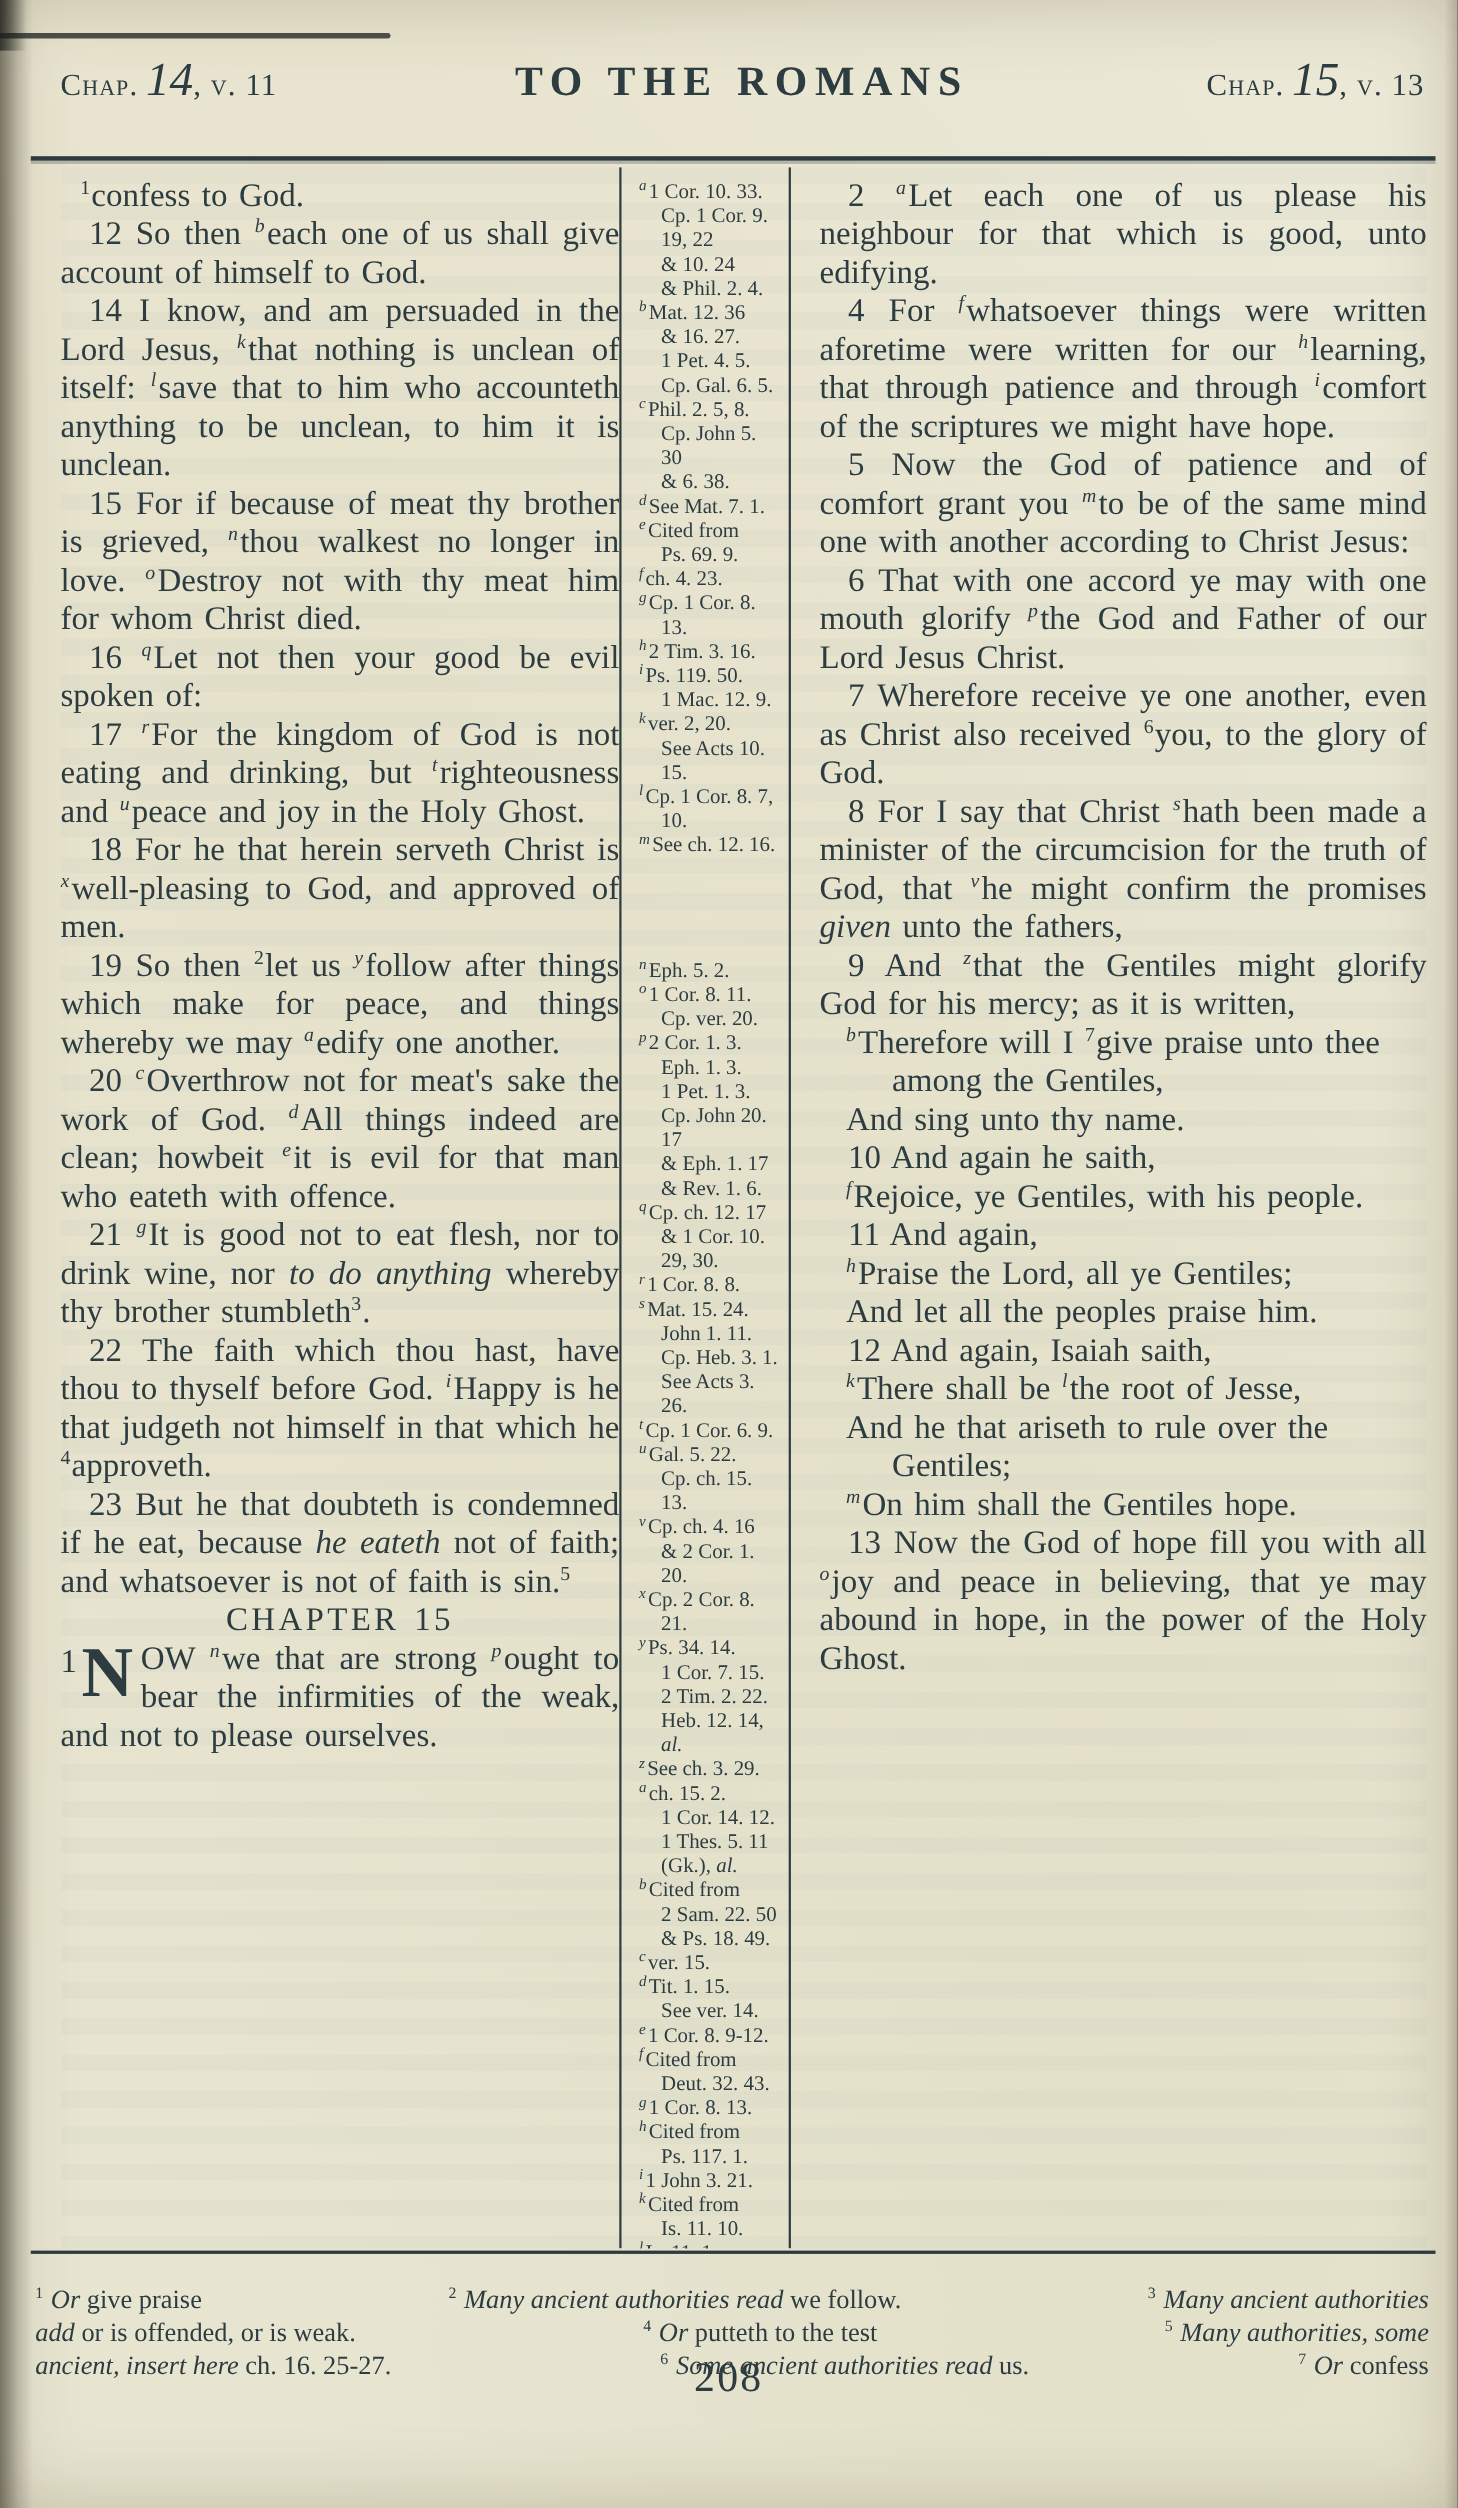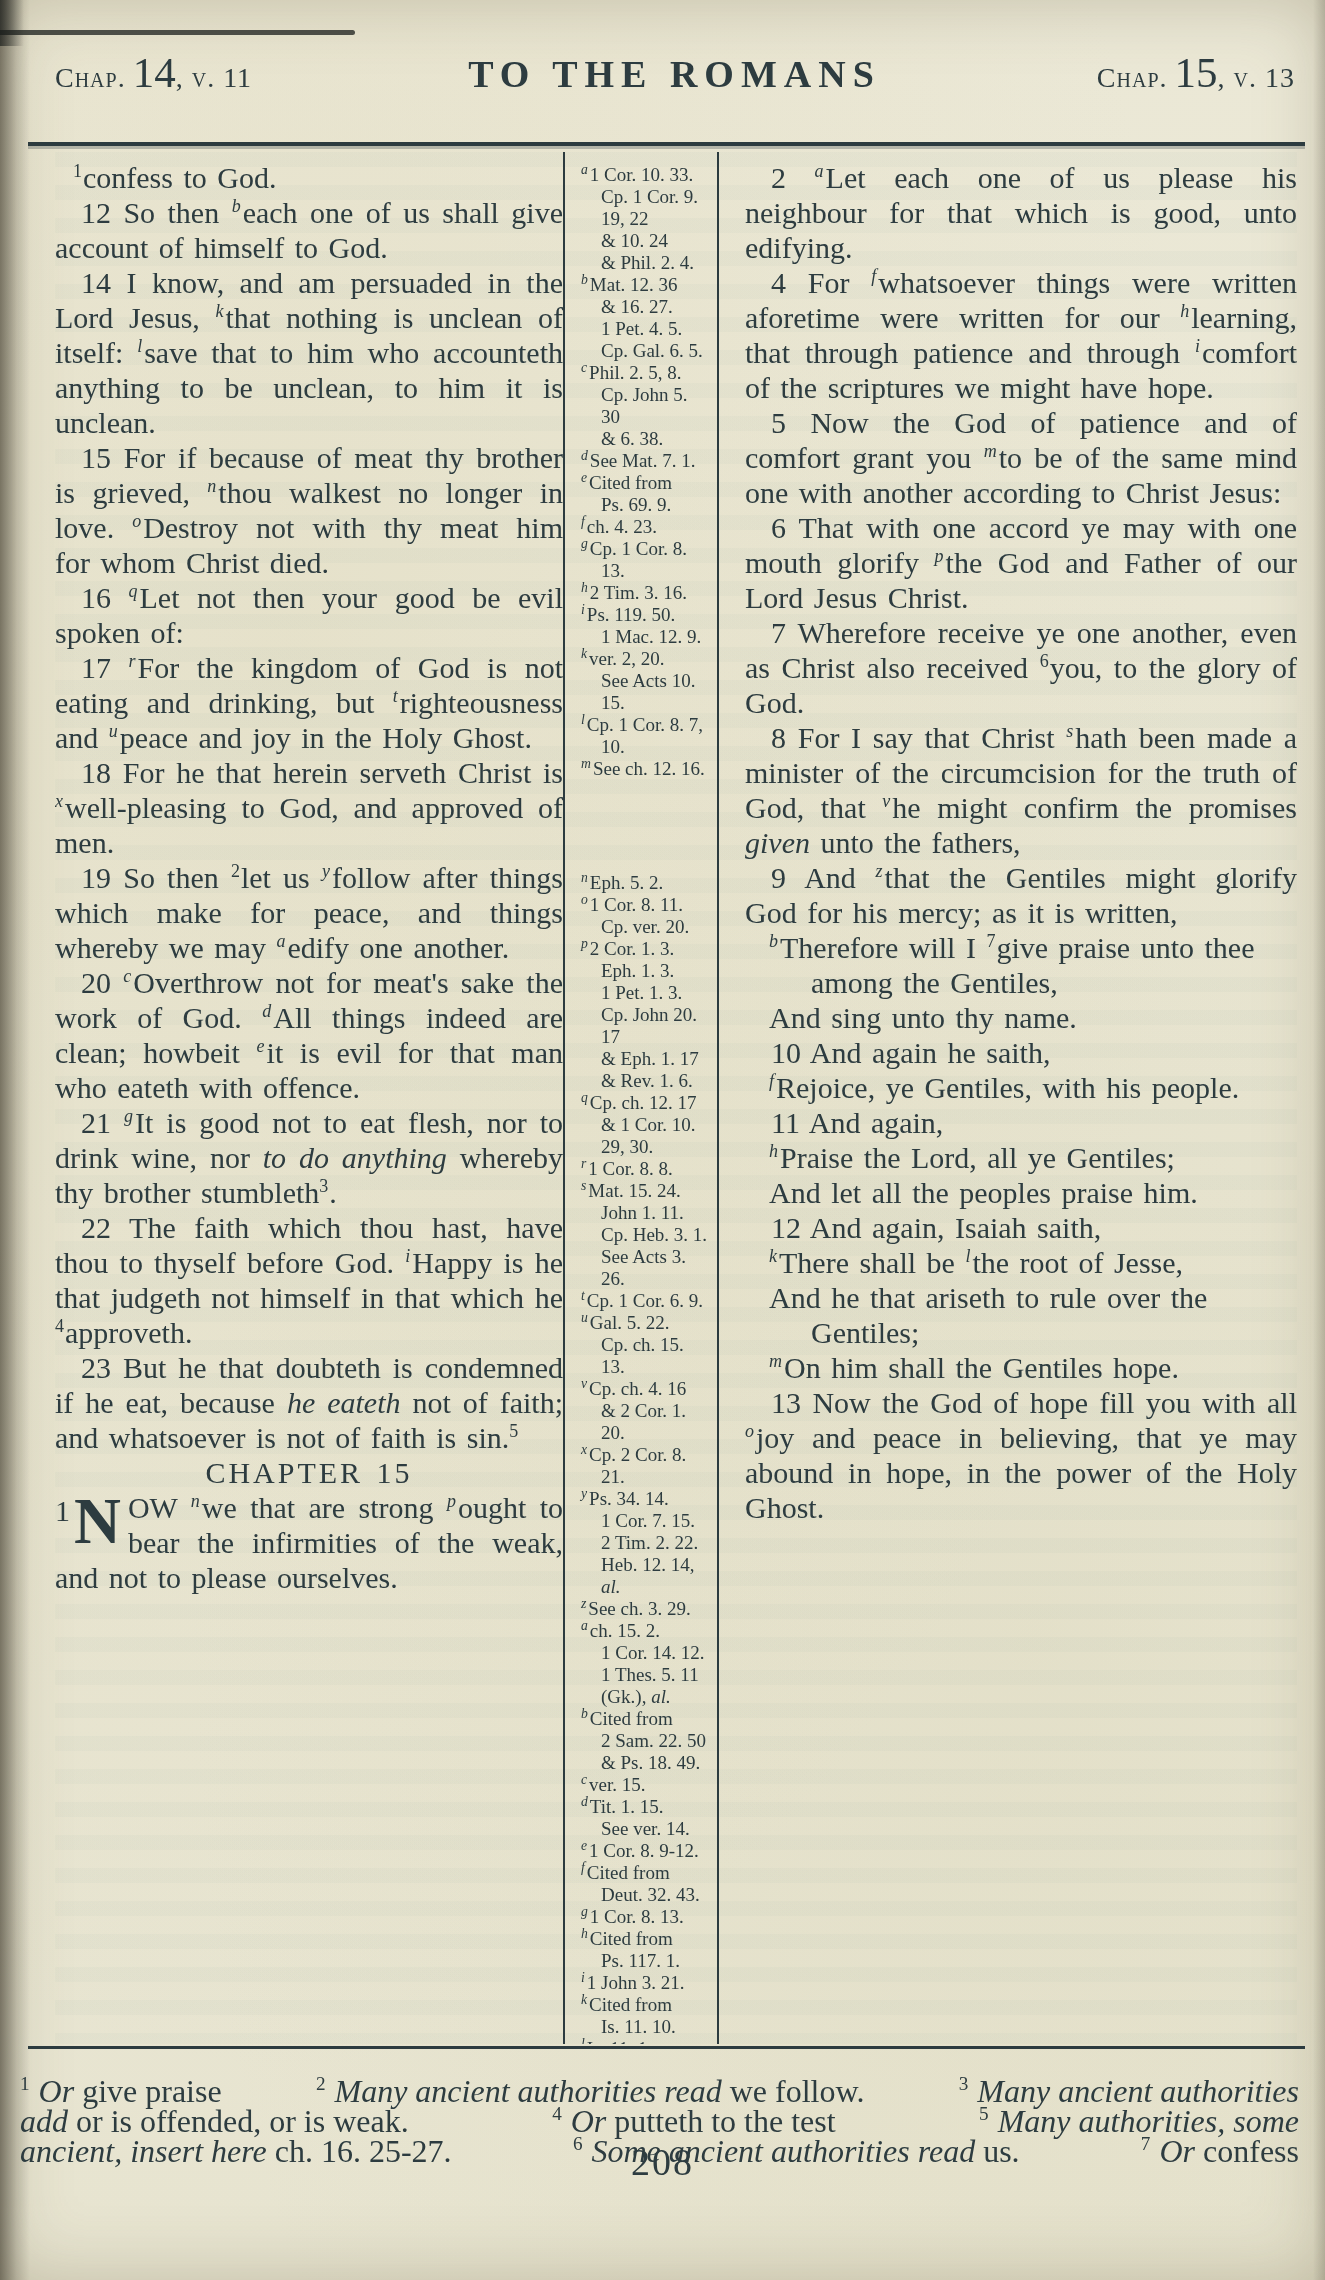--- a/index.html
+++ b/index.html
@@ -18,21 +18,21 @@
     background:linear-gradient(90deg, rgba(45,40,28,0.55), rgba(45,40,28,0.18) 55%, rgba(0,0,0,0));}
   .edge-right{position:absolute;right:0;top:0;bottom:0;width:12px;
     background:linear-gradient(270deg, rgba(45,40,28,0.18), rgba(0,0,0,0));}
   .sliver{position:absolute;top:30px;left:0;width:355px;height:5px;background:rgba(26,29,27,0.75);border-radius:0 3px 3px 0;}
   .blob{position:absolute;top:0;left:0;width:24px;height:46px;background:linear-gradient(90deg, rgba(26,29,27,0.7), rgba(26,29,27,0));}
 
   
   .hdr{position:absolute;top:48px;left:55px;right:30px;display:flex;justify-content:space-between;align-items:baseline;}
   .chap{font-size:28px;white-space:nowrap;}
   .chap .sc{font-variant:small-caps;letter-spacing:1px;}
-  .chap .num{font-size:43px;}
+  .chap .num{font-size:43px;font-style:italic;}
   .title{font-size:38px;font-weight:bold;letter-spacing:7px;white-space:nowrap;}
   .rule-top{position:absolute;top:142px;left:28px;right:20px;height:4px;background:#2c3b3f;box-shadow:0 3px 0 rgba(44,59,63,0.28);}
   .rule-bottom{position:absolute;top:2046px;left:28px;right:20px;height:3px;background:#2c3b3f;}
 
   
   .cols{position:absolute;top:152px;left:55px;right:28px;height:1892px;display:flex;overflow:hidden;
     background:repeating-linear-gradient(180deg, rgba(108,148,142,0.045) 0 15px, rgba(0,0,0,0) 15px 33px);}
   .colL{width:508px;padding-top:8px;}
   .colM{width:156px;box-sizing:border-box;border-left:2px solid #2c3b3f;border-right:2px solid #2c3b3f;
     padding:12px 6px 0 16px;font-size:19px;line-height:22px;}
@@ -49,21 +49,21 @@
 
   .dcwrap{float:left;margin:2px 8px 0 0;display:flex;align-items:flex-start;}
   .dcpre{font-size:30px;line-height:34px;padding:2px 4px 0 0;}
   .dcinit{font-size:65px;line-height:58px;font-weight:bold;letter-spacing:-1px;}
 
   .refentry{padding-left:20px;text-indent:-20px;}
   .refentry sup{font-style:italic;font-size:0.72em;line-height:0;margin-right:2px;}
   .refgap{width:100%;}
 
   
-  .footnotes{position:absolute;top:2076px;left:20px;right:26px;font-size:32px;line-height:30px;}
+  .footnotes{position:absolute;top:2076px;left:32px;right:26px;font-size:24px;line-height:30px;}
   .fnline{display:flex;justify-content:space-between;gap:18px;}
   .fnline span{white-space:nowrap;}
   .pagenum{position:absolute;top:2140px;left:0;width:100%;text-align:center;font-size:38px;letter-spacing:2px;}
 </style>
 </head>
 <body>
 
 <div class="page">
   <div class="gutter"></div>
   <div class="edge-right"></div>

